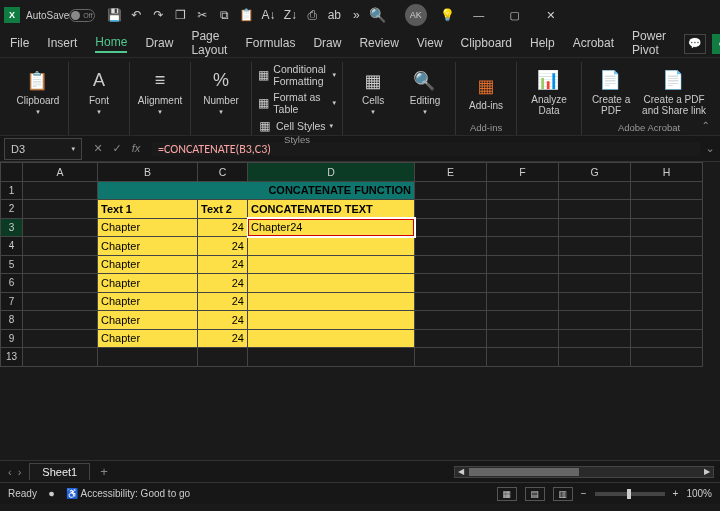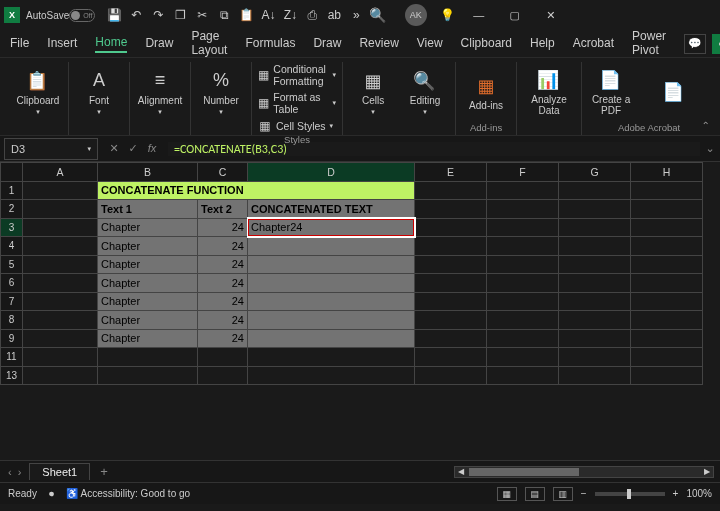--- a/index.html
+++ b/index.html
@@ -27,38 +27,38 @@
 .grp-ctl{flex:1;display:flex;align-items:center;gap:4px}
 .big-btn{display:flex;flex-direction:column;align-items:center;justify-content:center;width:48px;gap:2px;font-size:10px;color:#ccc}
 .big-ico{width:24px;height:24px;display:flex;align-items:center;justify-content:center;font-size:18px}
 .caret{font-size:7px}
 .grp-lbl{font-size:9.5px;color:#999;padding-bottom:2px}
 .styles-col{display:flex;flex-direction:column;gap:2px;font-size:10.5px;justify-content:center}
 .styles-row{display:flex;align-items:center;gap:4px;padding:1px 0}
 .mini-ico{width:14px;height:14px;display:flex;align-items:center;justify-content:center;font-size:12px}
 .ribbon-collapse{position:absolute;right:10px;bottom:4px;font-size:10px;color:#999}
 .fbar{height:26px;display:flex;align-items:center;border-bottom:1px solid #333;background:#171717}
-.namebox{width:94px;height:22px;border:1px solid #444;background:#1a1a1a;display:flex;align-items:center;padding:0 6px;font-size:11px;margin-left:4px;justify-content:space-between}
+.namebox{width:78px;height:22px;border:1px solid #444;background:#1a1a1a;display:flex;align-items:center;padding:0 6px;font-size:11px;margin-left:4px;justify-content:space-between}
 .fbar-btns{display:flex;gap:3px;margin:0 8px;color:#888}
 .fbar-btns span{width:16px;text-align:center}
 .fx{font-style:italic;font-size:11px}
-.formula-in{flex:1;background:#1a1a1a;color:#bef264;font-size:12px;padding:0 6px;font-family:Calibri,Arial}
+.formula-in{flex:1;background:#1a1a1a;color:#fca5a5;font-size:12px;padding:0 6px;font-family:Calibri,Arial}
 .formula-exp{width:20px;text-align:center;color:#888}
 .sheet-wrap{position:relative;height:298px;background:#1a1a1a;display:flex}
 .sheet{flex:1;overflow:hidden}
 table{border-collapse:collapse;table-layout:fixed}
 th,td{border:1px solid #444;height:18.5px;font-size:11px;padding:0 3px;white-space:nowrap;overflow:hidden}
 .corner{width:22px;background:#171717;border:1px solid #444}
 .rowh{width:22px;background:#171717;color:#ccc;text-align:center;font-weight:normal;font-size:10px}
 .colh{background:#171717;color:#ccc;text-align:center;font-weight:normal;font-size:10.5px;height:18px}
 .colh.sel{background:#0b3b24}
 .rowh.sel{background:#0b3b24}
 td{background:#1a1a1a;color:#eee}
-td.orange{background:#bef264;color:#000;font-weight:bold;text-align:left}
-td.green{background:#737373;color:#000}
+td.orange{background:#0f766e;color:#000;font-weight:bold;text-align:right}
+td.green{background:#fde047;color:#000}
 td.green.hdr{font-weight:bold}
 td.green.num{text-align:right}
 td.sel{outline:2px solid #fff;outline-offset:-1px;position:relative}
 .red-box{position:absolute;inset:-1px;border:2px solid #c00;pointer-events:none}
 .col-A{width:75px}.col-B{width:100px}.col-C{width:50px}.col-D{width:167px}.col-X{width:72px}
 .tabbar{height:22px;background:#171717;display:flex;align-items:center;border-top:1px solid #333}
 .tab-nav{display:flex;gap:6px;padding:0 8px;color:#888}
 .sheet-tab{background:#1a1a1a;border:1px solid #444;border-bottom:none;padding:2px 12px;font-size:11px;color:#eee}
 .add-sheet{padding:0 10px;color:#888;font-size:13px}
 .hscroll{flex:1;display:flex;align-items:center;justify-content:flex-end;padding-right:6px}
@@ -223,20 +223,21 @@
     <div class="grp-lbl">&nbsp;</div>
   </div>
   <div class="grp" style="border-right:none">
     <div class="grp-ctl">
       <div class="big-btn" style="width:46px">
           <div class="big-ico">📄</div>
           <span style="text-align:center;line-height:1.1">Create a PDF</span>
         </div>
       <div class="big-btn" style="width:72px">
           <div class="big-ico">📄</div>
+          <span style="text-align:center;line-height:1.1">Create a PDF and Share link</span>
         </div>
     </div>
     <div class="grp-lbl">Adobe Acrobat</div>
   </div>
   <span class="ribbon-collapse">⌃</span>
 </div>
 
 <div class="fbar">
   <div class="namebox">
       <span>D3</span>
@@ -368,31 +369,20 @@
             <td></td>
             <td class="green">Chapter</td>
             <td class="green num">24</td>
             <td class="green"></td>
             <td></td>
             <td></td>
             <td></td>
             <td></td>
           </tr>
       <tr>
-            <th class="rowh">11</th>
-            <td></td>
-            <td></td>
-            <td></td>
-            <td></td>
-            <td></td>
-            <td></td>
-            <td></td>
-            <td></td>
-          </tr>
-      <tr>
             <th class="rowh">13</th>
             <td></td>
             <td></td>
             <td></td>
             <td></td>
             <td></td>
             <td></td>
             <td></td>
             <td></td>
           </tr>

